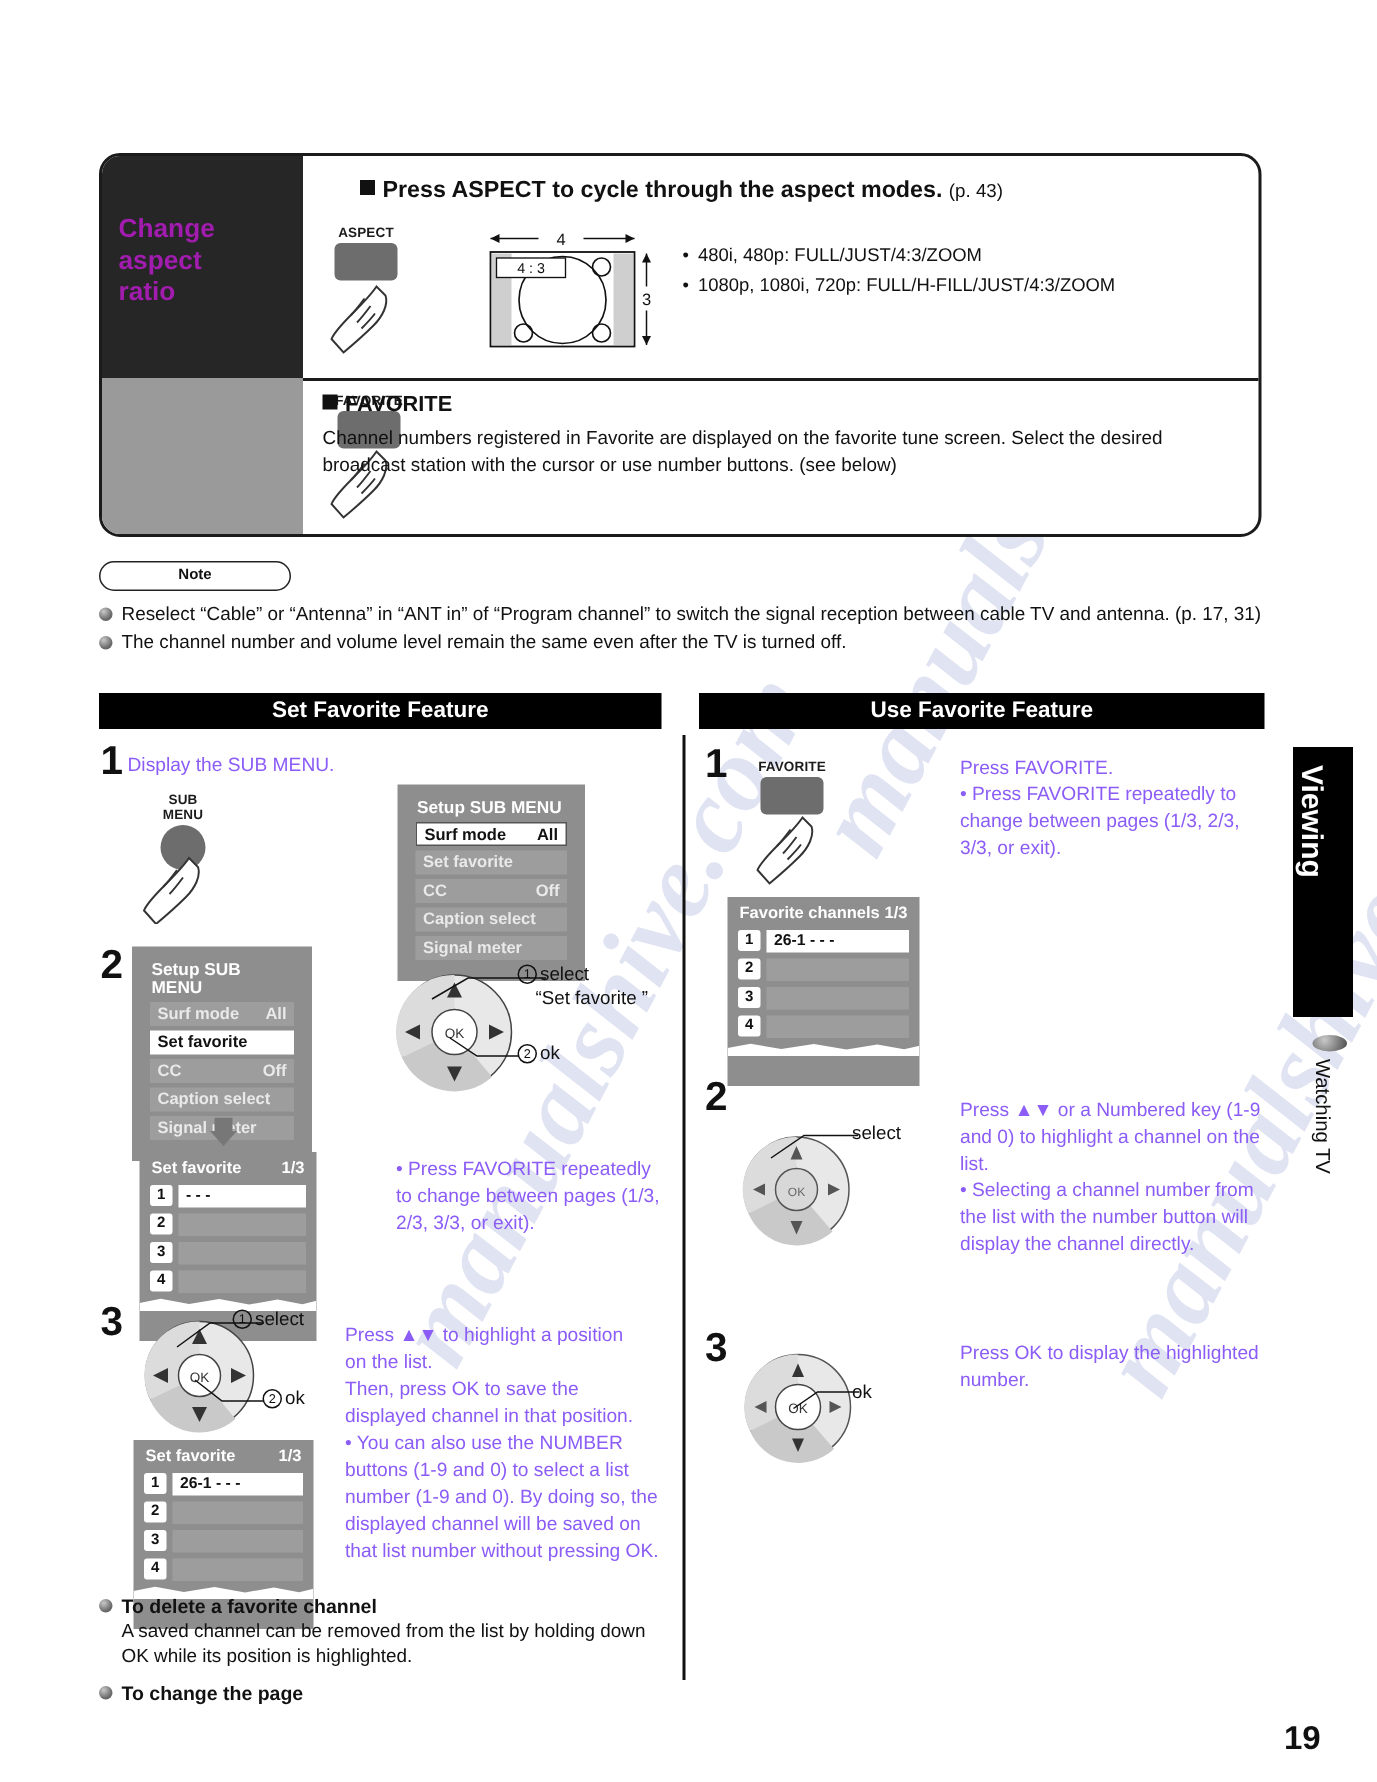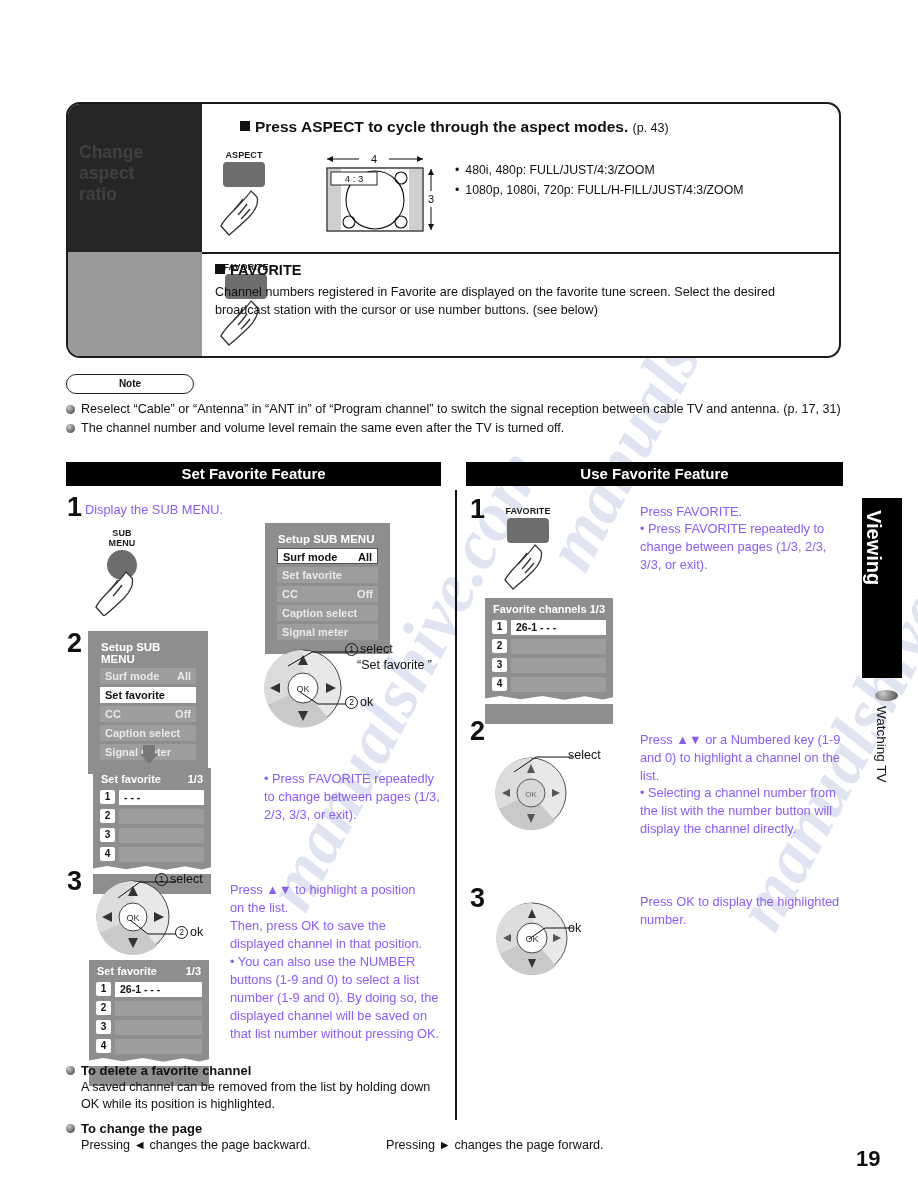--- a/index.html
+++ b/index.html
@@ -24,21 +24,21 @@
 
   
   .topbox{position:absolute;left:66px;top:102px;width:775px;height:256px;
           border:2px solid #1b1b1b;border-radius:14px;box-sizing:border-box;
           overflow:hidden;background:#fff;}
   .tb-left{position:absolute;left:0;top:0;width:134px;height:100%;}
   .tb-left .cell1{position:absolute;left:0;top:0;width:134px;height:148px;
       background:#262626;}
   .tb-left .cell2{position:absolute;left:0;top:148px;width:134px;height:108px;
       background:#9a9a9a;}
-  .tb-left .lbl{position:absolute;left:11px;color:#404040;font-weight:bold;
+  .tb-left .lbl{position:absolute;left:11px;color:#a21caf;font-weight:bold;
       font-size:17.5px;line-height:21px;}
   .tb-left .lbl1{top:38px;}
   .tb-left .lbl2{top:22px;}
   .tb-divider{position:absolute;left:134px;top:148px;width:641px;height:2px;background:#1b1b1b;}
 
   .sect-title{position:absolute;font-weight:bold;font-size:15.5px;color:#111;}
   .sq{display:inline-block;width:10px;height:10px;background:#111;margin-right:5px;
       vertical-align:1px;}
   .pref{font-weight:normal;font-size:12.5px;}
 
@@ -503,24 +503,20 @@
       <span>To delete a favorite channel</span>
     </div>
     <div class="bb">A saved channel can be removed from the list by holding down OK while its position is highlighted.</div>
   </div>
 
   <div class="bsec" style="left:66px;top:1120px;width:780px;">
     <div class="bh">
       <span class="bdot"></span>
       <span>To change the page</span>
     </div>
-    <div class="bb" style="position:relative;height:18px">
-      <span style="position:absolute;left:15px;top:0">Pressing ◄ changes the page backward.</span>
-      <span style="position:absolute;left:320px;top:0">Pressing ► changes the page forward.</span>
-    </div>
   </div>
 
   <div class="sidetab">
     <span>Viewing</span>
   </div>
   <div class="sidesub">
     <span class="bdot2"></span>
     <span style="padding-top:16px">Watching TV</span>
   </div>
 

